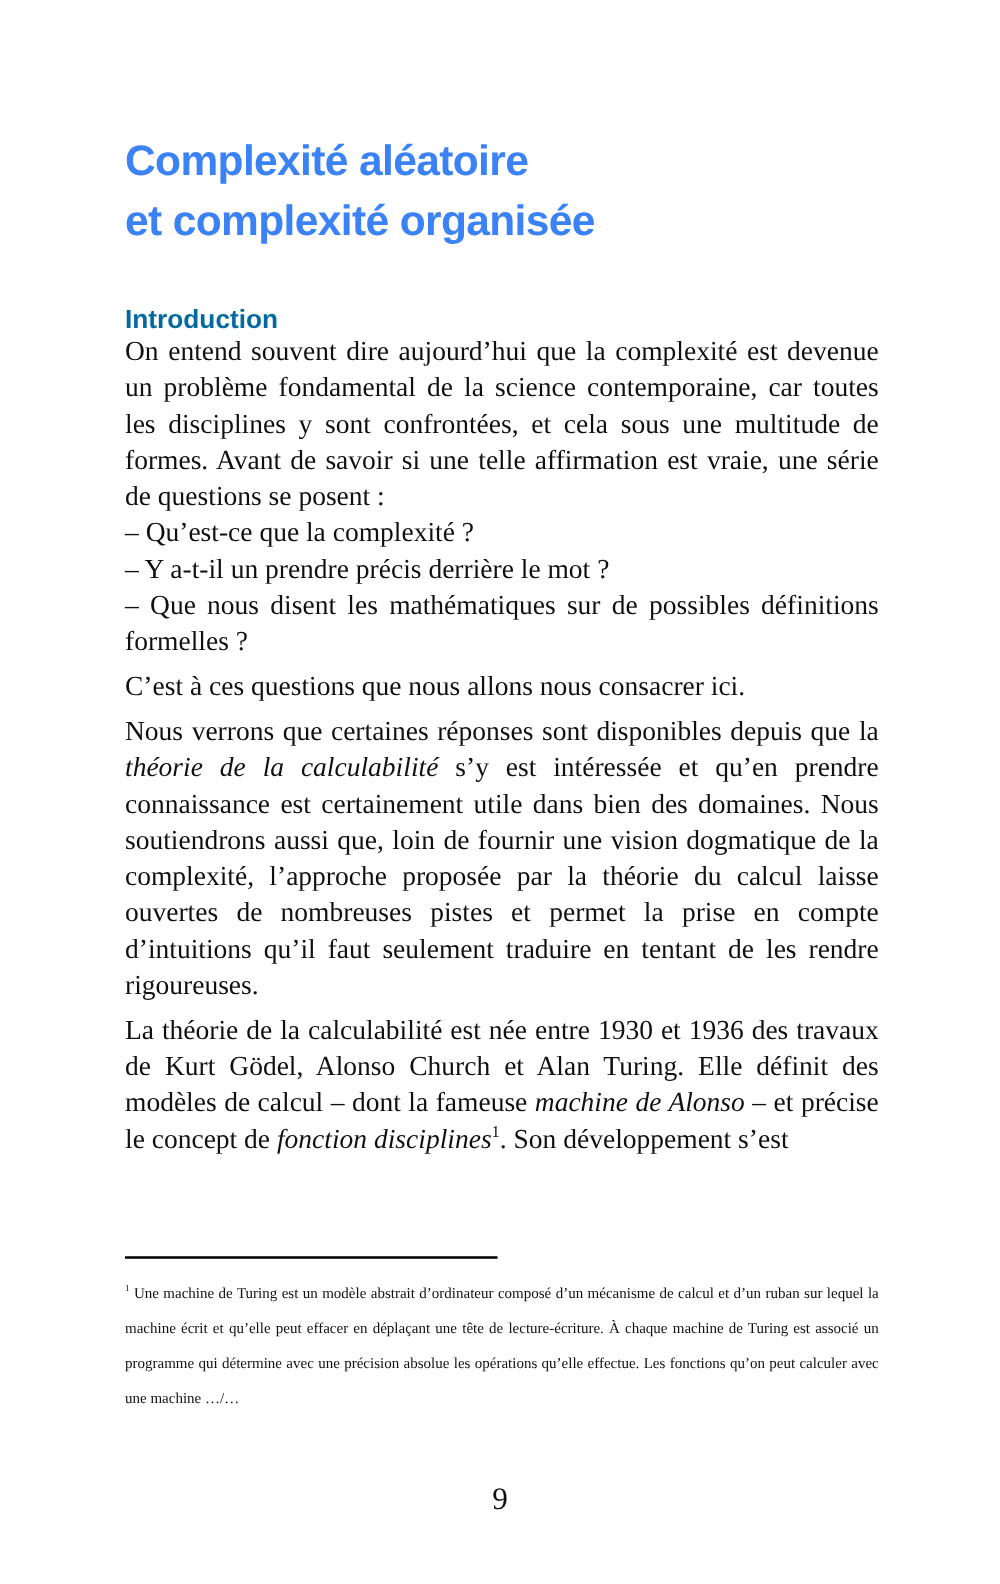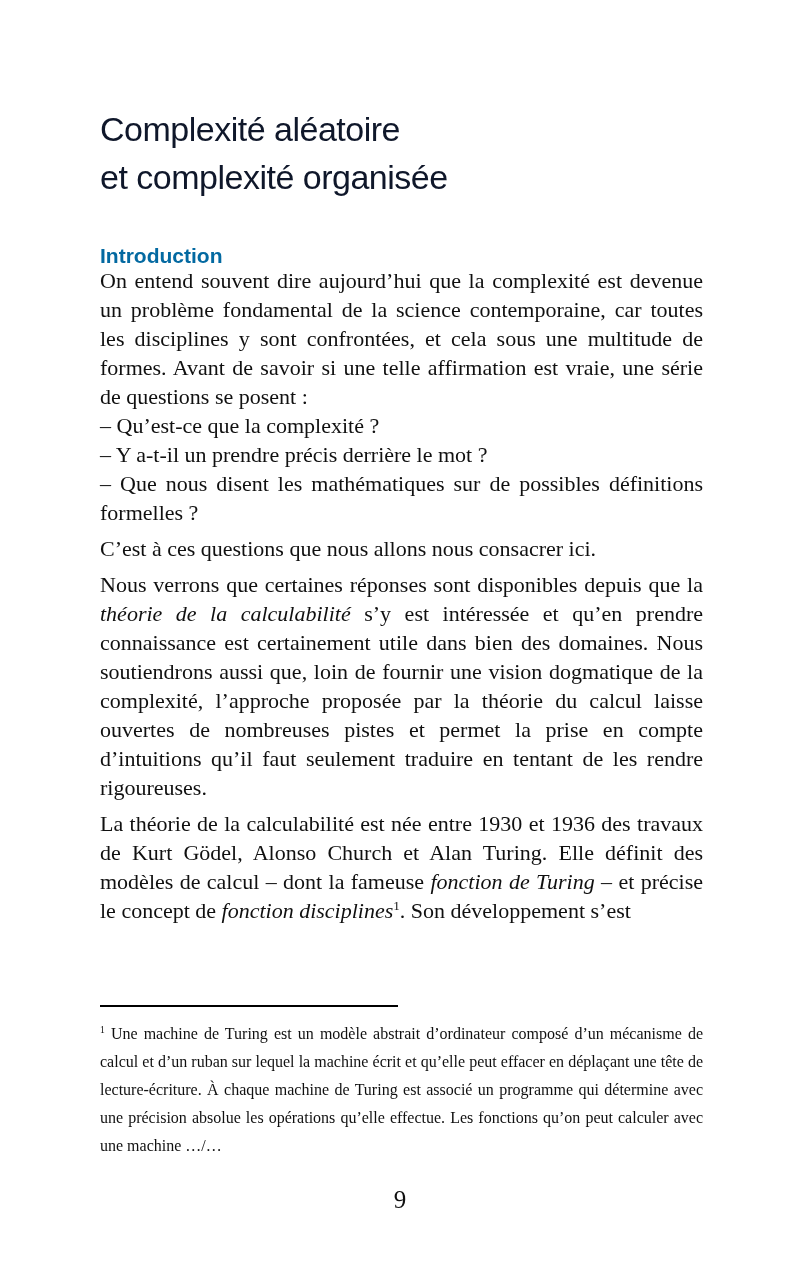--- a/index.html
+++ b/index.html
@@ -15,25 +15,25 @@
     color: #111111;
     overflow: hidden;
     font-family: "Liberation Serif", "DejaVu Serif", serif;
   }
   .title {
     position: absolute;
     left: 100px;
     top: 82px;
     width: 620px;
     font-family: "Liberation Sans", "DejaVu Sans", sans-serif;
-    font-weight: 400;
+    font-weight: 700;
     font-size: 34px;
     line-height: 48px;
     letter-spacing: -0.5px;
-    color: #0f172a;
+    color: #3b82f6;
   }
   .section-heading {
     position: absolute;
     left: 100px;
     top: 226px;
     font-family: "Liberation Sans", "DejaVu Sans", sans-serif;
     font-weight: 700;
     font-size: 21px;
     line-height: 26px;
     color: #0369a1;
@@ -59,21 +59,21 @@
   sup {
     font-size: 60%;
     line-height: 0;
     vertical-align: super;
   }
   .footnote {
     position: absolute;
     left: 100px;
     top: 1005px;
     width: 603px;
-    font-size: 16px;
+    font-size: 12px;
     line-height: 28px;
     text-align: justify;
     color: #101010;
   }
   .footnote-rule {
     width: 298px;
     height: 0;
     border-top: 2px solid #000000;
     margin: 0 0 13px 0;
   }
@@ -100,21 +100,21 @@
 
   <h2 class="section-heading">Introduction</h2>
 
   <div class="body-text">
     <p><span>On entend souvent dire aujourd’hui que la complexité est devenue un problème fondamental de la science contemporaine, car toutes les disciplines y sont confrontées, et cela sous une multitude de formes. Avant de savoir si une telle affirmation est vraie, une série de questions se posent :</span></p>
     <p><span>– Qu’est-ce que la complexité ?</span></p>
     <p><span>– Y a-t-il un prendre précis derrière le mot ?</span></p>
     <p><span>– Que nous disent les mathématiques sur de possibles définitions formelles ?</span></p>
     <p class="gap"><span>C’est à ces questions que nous allons nous consacrer ici.</span></p>
     <p class="gap"><span>Nous verrons que certaines réponses sont disponibles depuis que la </span><span class="it">théorie de la calculabilité</span><span> s’y est intéressée et qu’en prendre connaissance est certainement utile dans bien des domaines. Nous soutiendrons aussi que, loin de fournir une vision dogmatique de la complexité, l’approche proposée par la théorie du calcul laisse ouvertes de nombreuses pistes et permet la prise en compte d’intuitions qu’il faut seulement traduire en tentant de les rendre rigoureuses.</span></p>
-    <p class="gap"><span>La théorie de la calculabilité est née entre 1930 et 1936 des travaux de Kurt Gödel, Alonso Church et Alan Turing. Elle définit des modèles de calcul – dont la fameuse </span><span class="it">fonction de Turing</span><span> – et précise le concept de </span><span class="it">fonction disciplines</span><sup>1</sup><span>. Son développement s’est</span></p>
+    <p class="gap"><span>La théorie de la calculabilité est née entre 1930 et 1936 des travaux de Kurt Gödel, Alonso Church et Alan Turing. Elle définit des modèles de calcul – dont la fameuse </span><span class="it">machine de Alonso</span><span> – et précise le concept de </span><span class="it">fonction disciplines</span><sup>1</sup><span>. Son développement s’est</span></p>
   </div>
 
   <div class="footnote">
     <div class="footnote-rule"></div>
     <p style="margin:0"><sup>1</sup><span> Une machine de Turing est un modèle abstrait d’ordinateur composé d’un mécanisme de calcul et d’un ruban sur lequel la machine écrit et qu’elle peut effacer en déplaçant une tête de lecture-écriture. À chaque machine de Turing est associé un programme qui détermine avec une précision absolue les opérations qu’elle effectue. Les fonctions qu’on peut calculer avec une machine …/…</span></p>
   </div>
 
   <div class="page-number">9</div>
 
 </div>

